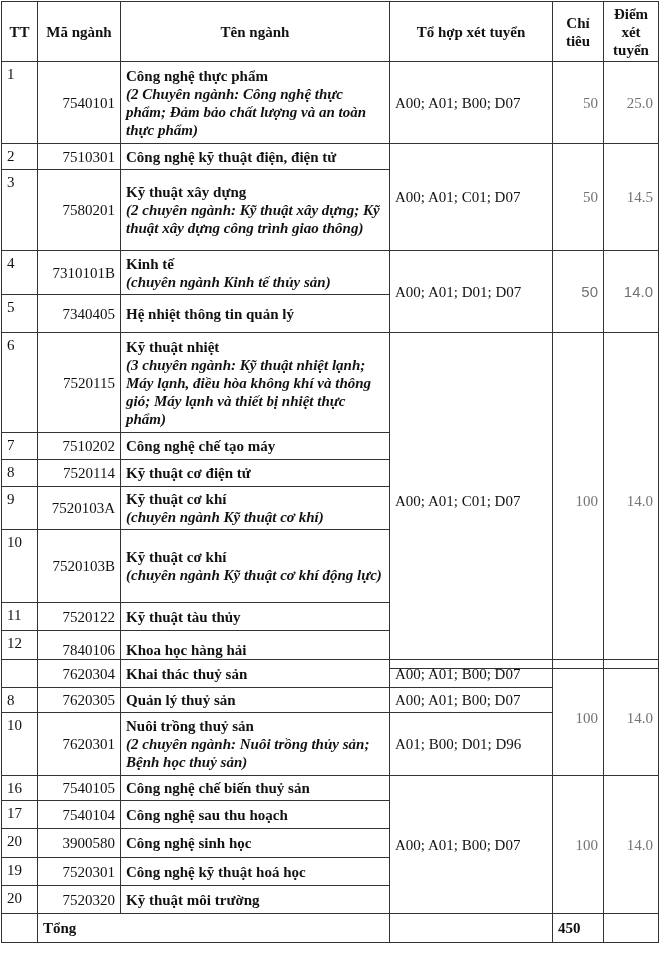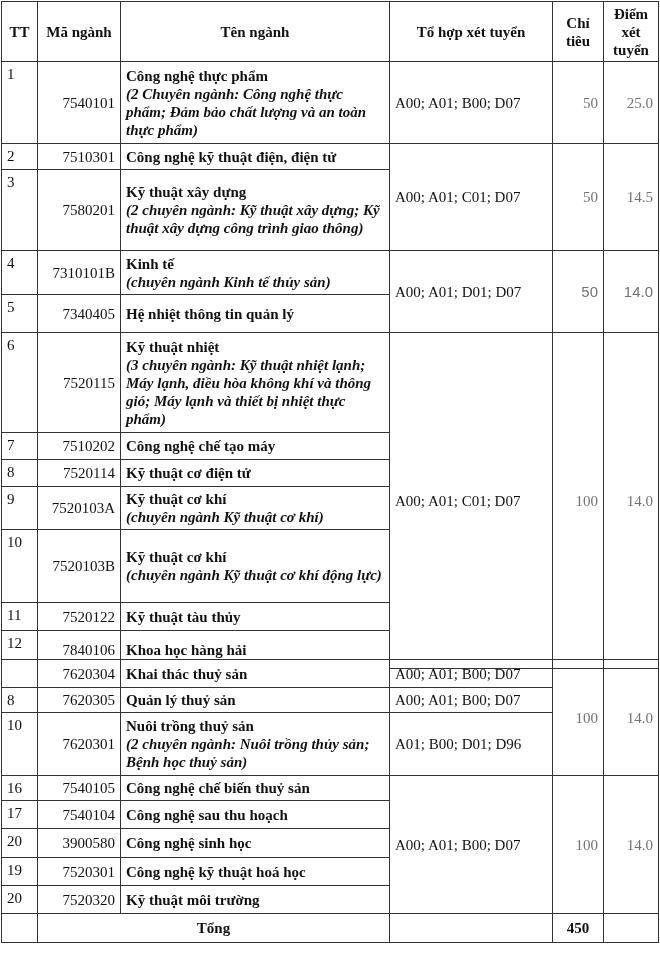--- a/index.html
+++ b/index.html
@@ -11,21 +11,21 @@
   #t2 { top:659px; width:657px; }
   #t1 { border-bottom:none; }
   th { font-weight:bold; text-align:center; }
   .tt { vertical-align:top !important; padding-top:3px !important; }
   .code { text-align:right; }
   .name { text-align:left;font-weight:bold; }
   .sub { font-style:italic; display:block; }
   .combo { }
   .num { text-align:right; color:#737373; }
   .num.sans { font-family:"Liberation Sans", "DejaVu Sans", sans-serif; }
-  .total-label, .total-val { font-weight:bold; text-align:center;font-family:Liberation Serif, serif; }
+  .total-label, .total-val { font-weight:bold; text-align:left;font-family:Liberation Serif, serif; }
   .open-bottom td { border-bottom:none; }
 </style>
 </head>
 <body>
 
 <table id="t1" class="tbl">
   <colgroup>
       <col style="width:36px">
       <col style="width:83px">
       <col style="width:269px">

